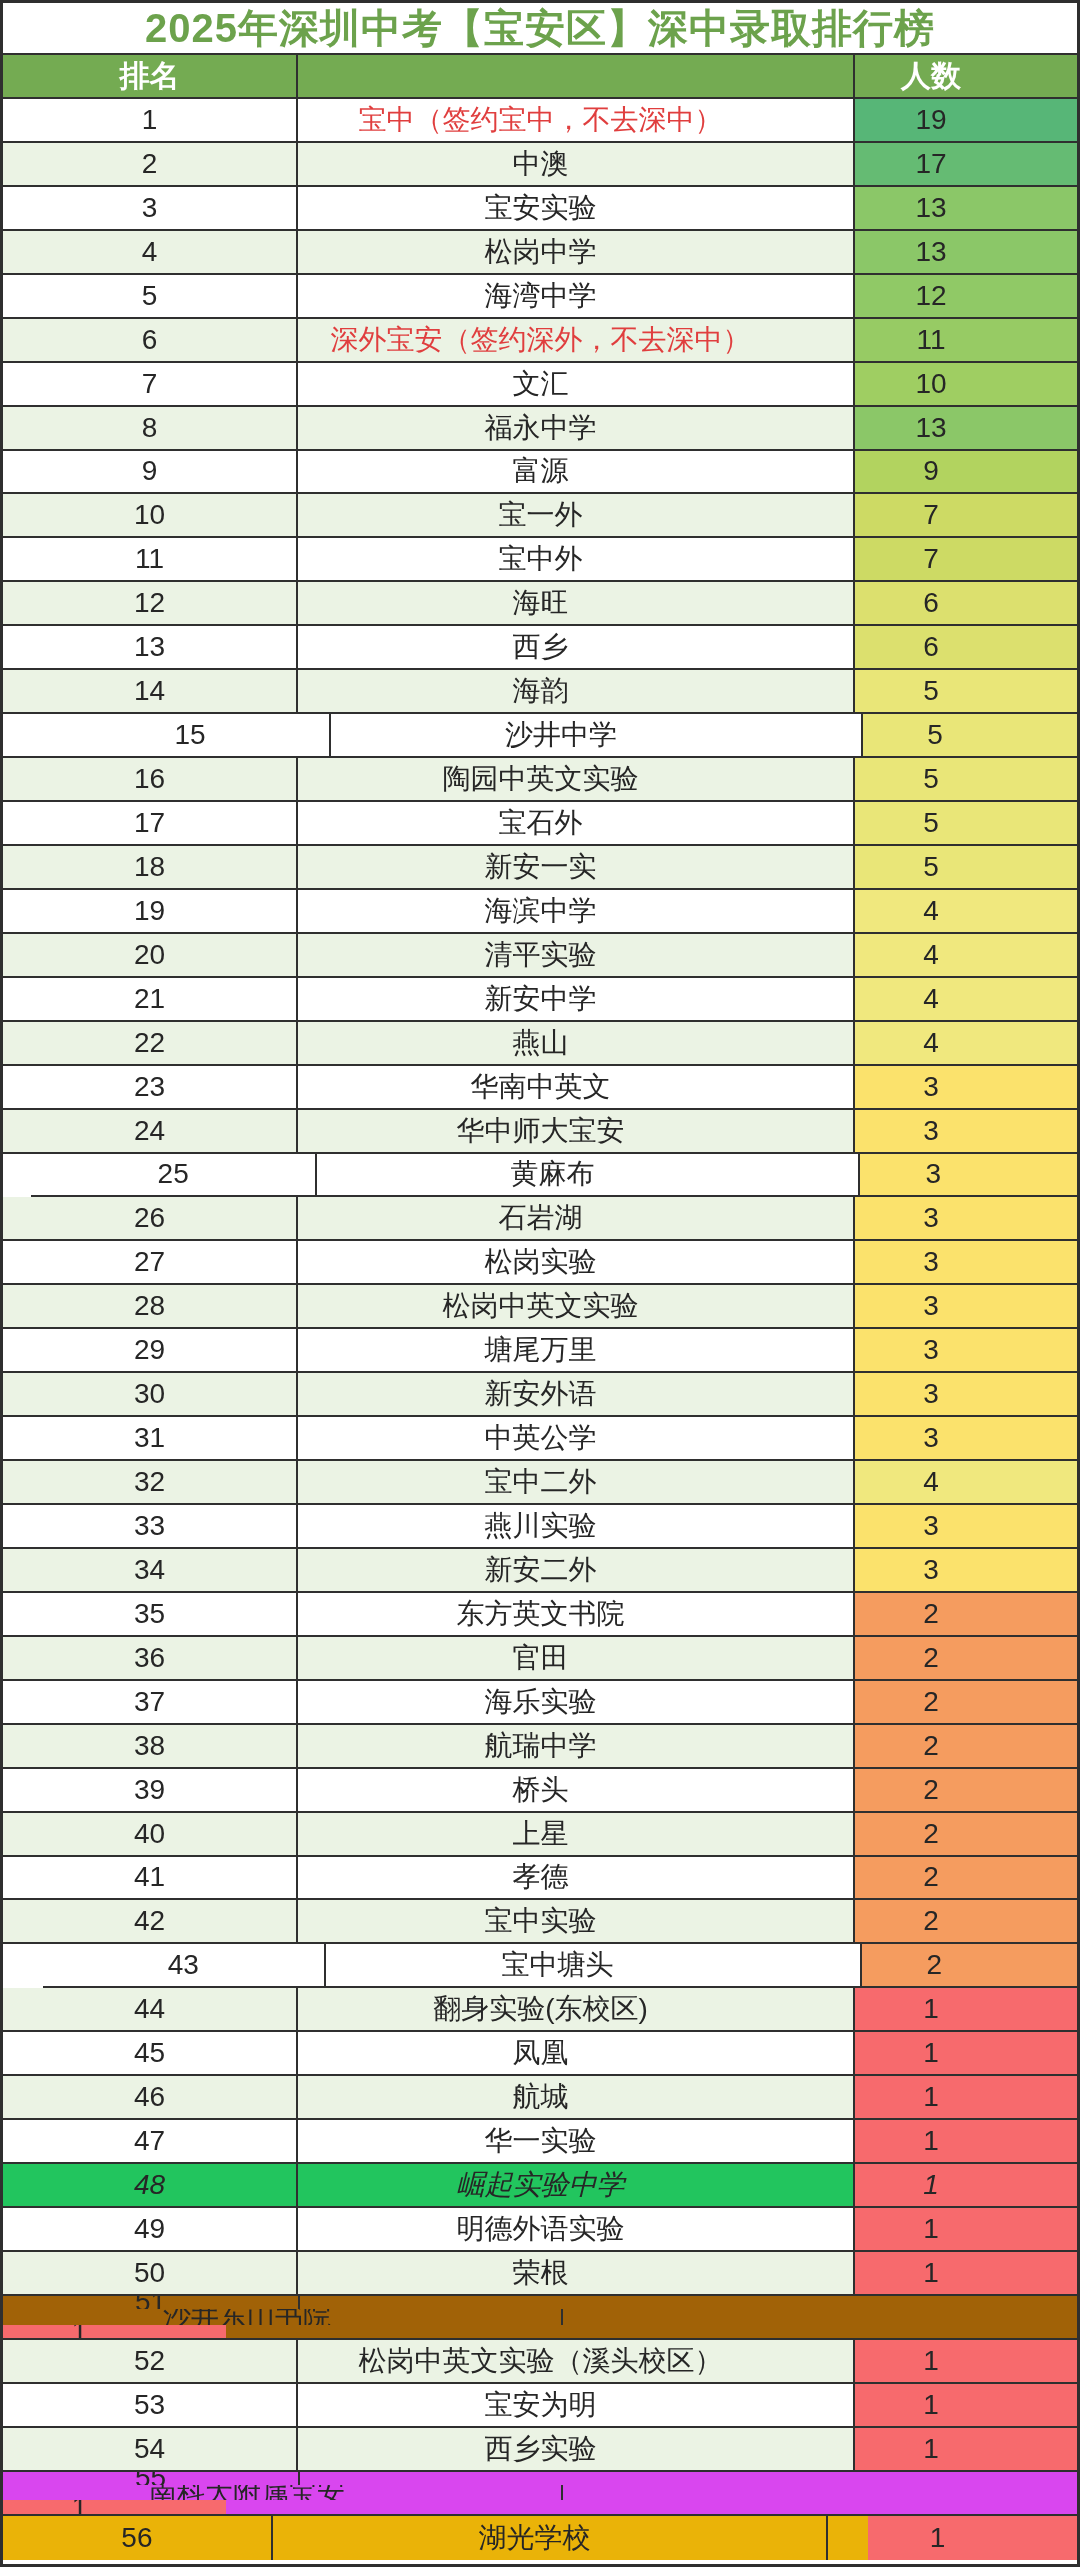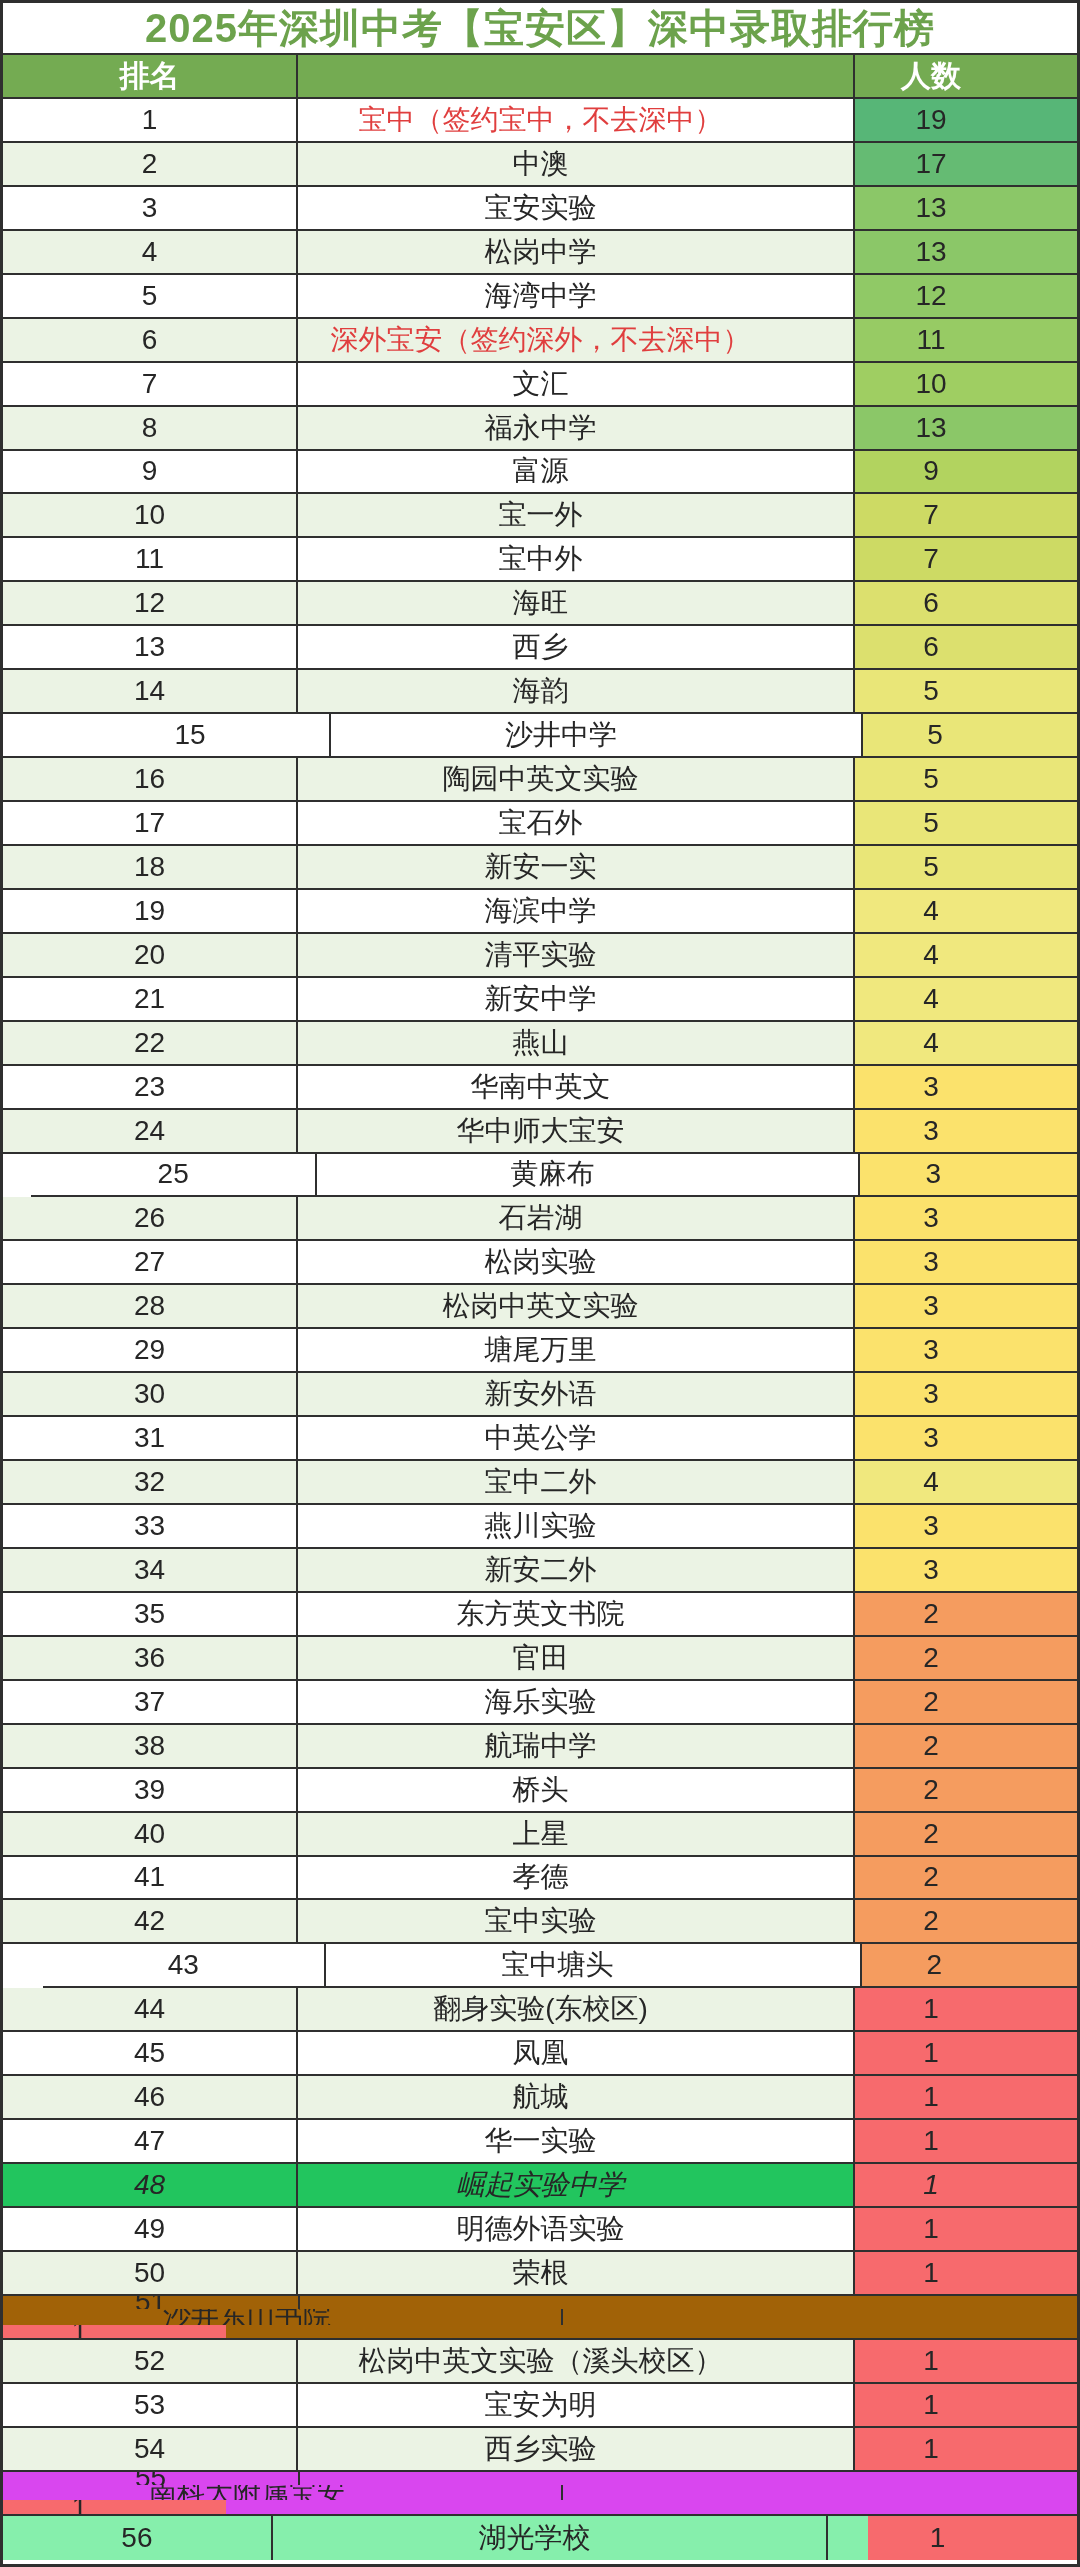--- a/index.html
+++ b/index.html
@@ -370,19 +370,19 @@
     <div class="cell cell-school">西乡实验</div>
     <div class="cell cell-count" style="background: rgb(247, 106, 109);">1</div>
   </div>
 
   <div class="row" style="background: #d946ef; flex-direction: column;">
     <div class="cell cell-rank">55</div>
     <div class="cell cell-school">南科大附属宝安</div>
     <div class="cell cell-count" style="background: rgb(247, 106, 109);">1</div>
   </div>
 
-  <div class="row" style="background: #86efac; gap: 40px;">
+  <div class="row" style="background: #eab308; gap: 40px;">
     <div class="cell cell-rank">56</div>
     <div class="cell cell-school">湖光学校</div>
     <div class="cell cell-count" style="background: rgb(247, 106, 109);">1</div>
   </div>
 </div>
 </div>
 
 </body></html>

